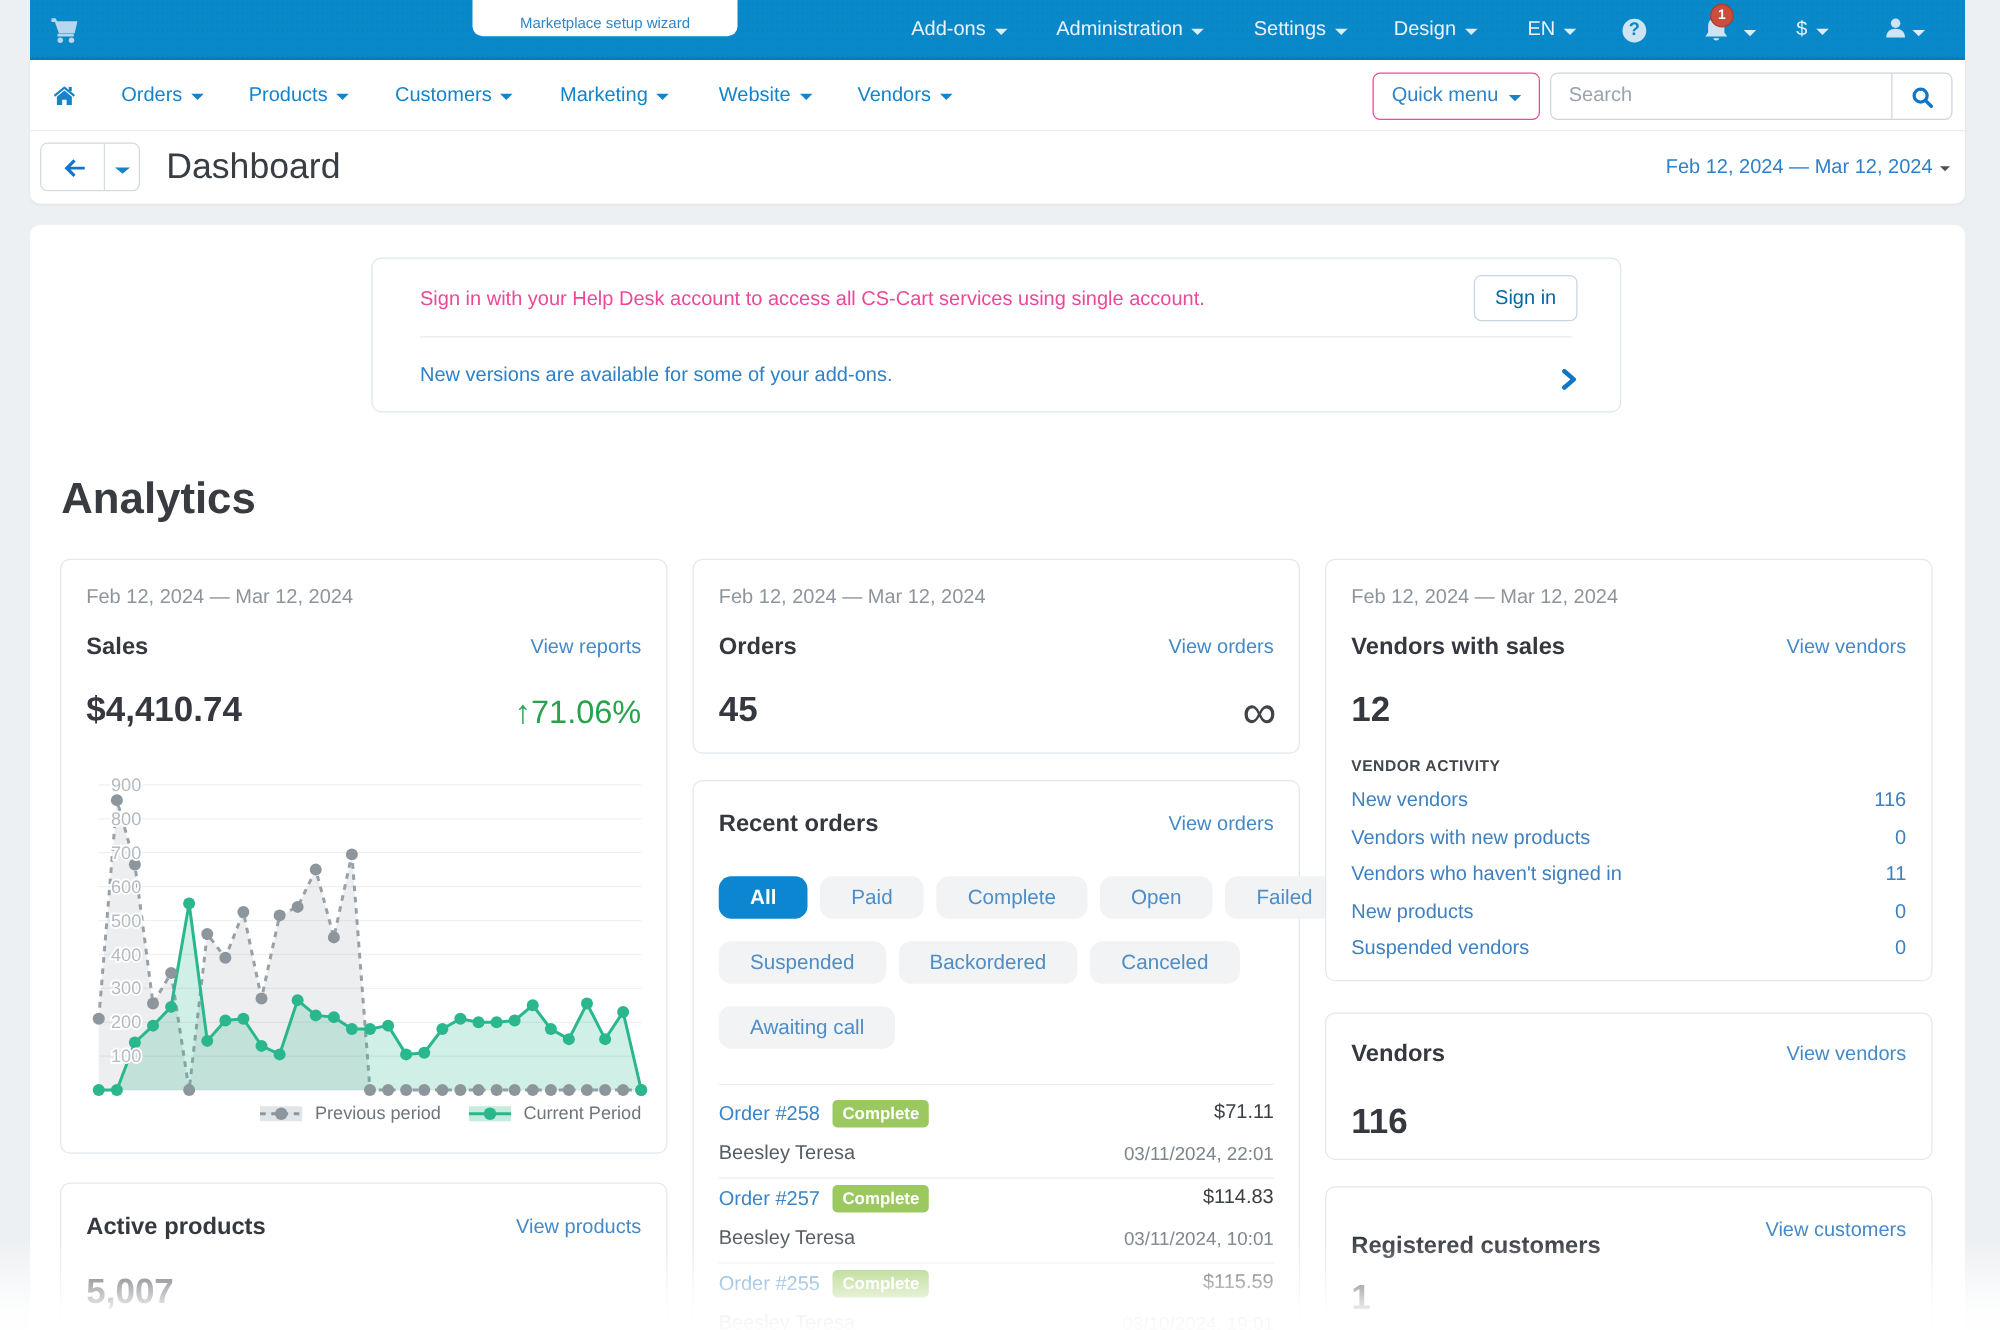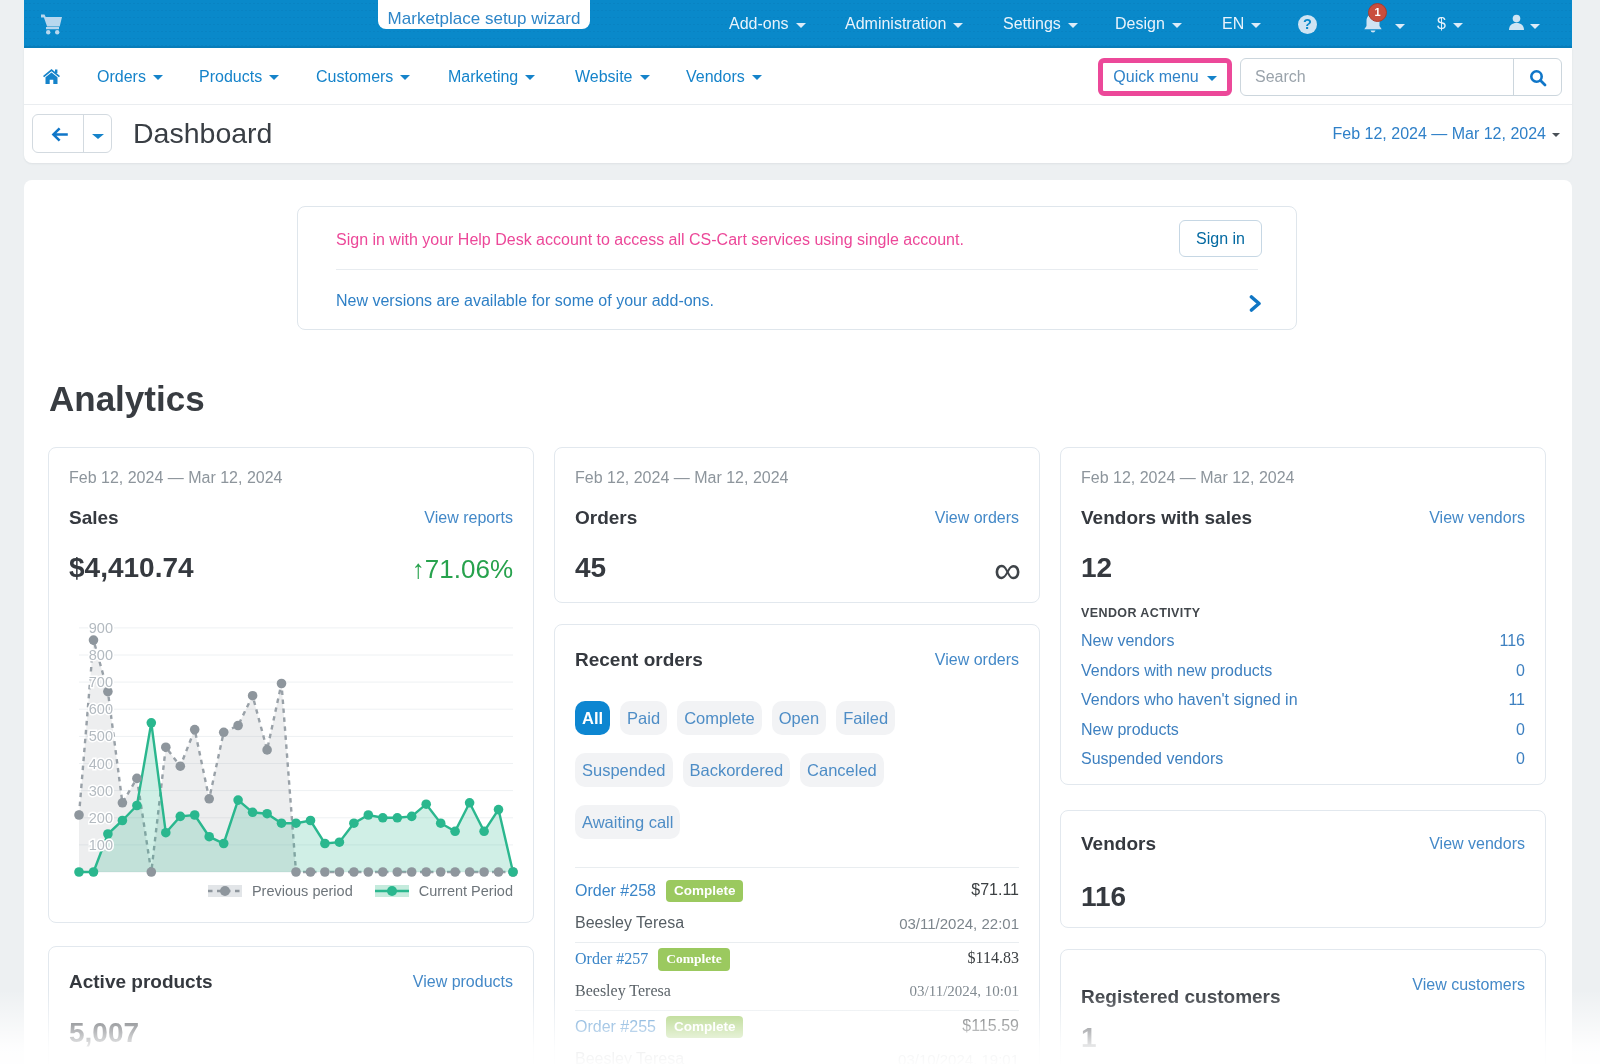--- a/index.html
+++ b/index.html
@@ -13,33 +13,33 @@
   background-size: 4px 7px;
   box-shadow: inset 0 -2px 0 rgba(0,40,70,0.12);
 }
 .tb-item { position:absolute; top:0; height:48px; display:flex; align-items:center; gap:7px;
   color:#e9f3fb; font-size:16px; }
 .caret { width:0; height:0; border-left:5px solid transparent; border-right:5px solid transparent;
   border-top:5px solid #dcecf8; margin-top:2px; }
 .caret.b { border-top-color:#1583ca; }
 #wizard { position:absolute; left:354px; top:-14px; width:212px; height:43px; background:#fff;
   border-radius:8px; display:flex; align-items:flex-end; justify-content:center; padding-bottom:1px; }
-#wizard span { color:#2e86c8; font-size:17px; line-height:19px; }
+#wizard span { color:#2e86c8; font-size:12px; line-height:19px; }
 #qcircle { position:absolute; left:1274px; top:15px; width:19px; height:19px; border-radius:50%;
   background:#cfe4f3; color:#0989ca; font-size:14.5px; font-weight:bold; text-align:center; line-height:19px; }
 #bellbadge { position:absolute; left:1344px; top:3px; width:19px; height:19px; border-radius:50%;
   background:#c94e3d; border:1.5px solid #ad3a2c; color:#fff; font-size:11px; font-weight:bold;
   text-align:center; line-height:16px; z-index:3; }
 
 #header { position:absolute; left:24px; top:48px; width:1548px; height:115px; background:#fff;
   border-radius:0 0 8px 8px; box-shadow:0 1px 2px rgba(40,60,80,0.08); }
 #navrow { position:absolute; left:0; top:0; width:100%; height:57px; border-bottom:1px solid #eaedf0; }
 .nav-item { position:absolute; top:0; height:57px; display:flex; align-items:center; gap:7px;
   color:#1583ca; font-size:16px; }
-#quickmenu { position:absolute; left:1074px; top:10px; width:134px; height:38px; border:5px solid #ec4899;
+#quickmenu { position:absolute; left:1074px; top:10px; width:134px; height:38px; border:1px solid #ec4899;
   border-radius:6px; display:flex; align-items:center; justify-content:center; gap:8px;
   color:#2e82c8; font-size:16px;text-align:center; }
 #searchbox { position:absolute; left:1216px; top:10px; width:322px; height:38px; border:1px solid #ccd6dd;
   border-radius:6px; }
 #searchbox .ph { position:absolute; left:14px; top:9px; color:#9aa3ab; font-size:16px; }
 #searchbox .sep { position:absolute; right:47px; top:0; width:1px; height:36px; background:#ccd6dd; }
 
 #backgroup { position:absolute; left:8px; top:66px; width:80px; height:39px; border:1px solid #d3dae0;
   border-radius:6px; }
 #backgroup .sep { position:absolute; left:50px; top:0; width:1px; height:37px; background:#d3dae0; }
@@ -59,21 +59,21 @@
 #signin .t2 { position:absolute; left:38px; top:85px; font-size:16px; color:#2f80c6; }
 #analytics { position:absolute; left:25px; top:199px; font-size:35px; font-weight:bold; color:#383c41; }
 
 .card { position:absolute; background:#fff; border:1px solid #e2e8ee; border-radius:8px; }
 .c-date { position:absolute; left:20px; top:21px; font-size:16px; color:#8d959c; }
 .c-head { position:absolute; left:20px; font-size:19px; font-weight:bold; color:#35393f; }
 .c-link { position:absolute; right:20px; font-size:16px; color:#4489c8; }
 .c-num { position:absolute; left:20px; font-size:28px; font-weight:bold; color:#35393f; }
 
 .chip { height:34px; border-radius:10px; background:#f2f3f5; color:#4e8dc6; font-size:16.5px;
-  display:inline-flex; align-items:center; padding:0 7px; margin-right:10px; }
+  display:inline-flex; align-items:center; padding:0 25px; margin-right:10px; }
 .chip.active { background:#0d86d1; color:#fff; font-weight:bold; }
 .orow-a { font-size:16px; color:#3a85c8; }
 .badge { display:inline-block; margin-left:10px; background:#9bc95f; color:#fff; font-size:13.5px;
   font-weight:bold; border-radius:4px; padding:3px 8px 4px; position:relative; top:-1px; }
 .oprice { position:absolute; right:0; top:0; font-size:16px; color:#3c4043; }
 .oname { position:absolute; left:0; top:33px; font-size:16px; color:#555d63; }
 .odate { position:absolute; right:0; top:34px; font-size:15px; color:#7d868d; }
 .odiv { position:absolute; left:20px; right:20px; height:1px; background:#e9edf0; }
 
 .va-row { position:absolute; left:20px; right:20px; height:30px; }
@@ -304,21 +304,21 @@
     <span class="chip">Awaiting call</span>
   </div>
   <div class="odiv" style="top:242px"></div>
   <div class="abs" style="left:20px;top:256px;right:20px;height:66px;">
     <span class="orow-a">Order #258</span><span class="badge">Complete</span>
     <span class="oprice">$71.11</span>
     <span class="oname">Beesley Teresa</span>
     <span class="odate">03/11/2024, 22:01</span>
   </div>
   <div class="odiv" style="top:317px"></div>
-  <div class="abs" style="left:20px;top:324px;right:20px;height:66px;font-family:Liberation Serif, serif;">
+  <div class="abs" style="left:20px;top:324px;right:20px;height:66px;">
     <span class="orow-a">Order #257</span><span class="badge">Complete</span>
     <span class="oprice">$114.83</span>
     <span class="oname">Beesley Teresa</span>
     <span class="odate">03/11/2024, 10:01</span>
   </div>
   <div class="odiv" style="top:385px"></div>
   <div class="abs" style="left:20px;top:392px;right:20px;height:66px;">
     <span class="orow-a">Order #255</span><span class="badge">Complete</span>
     <span class="oprice">$115.59</span>
     <span class="oname">Beesley Teresa</span>

